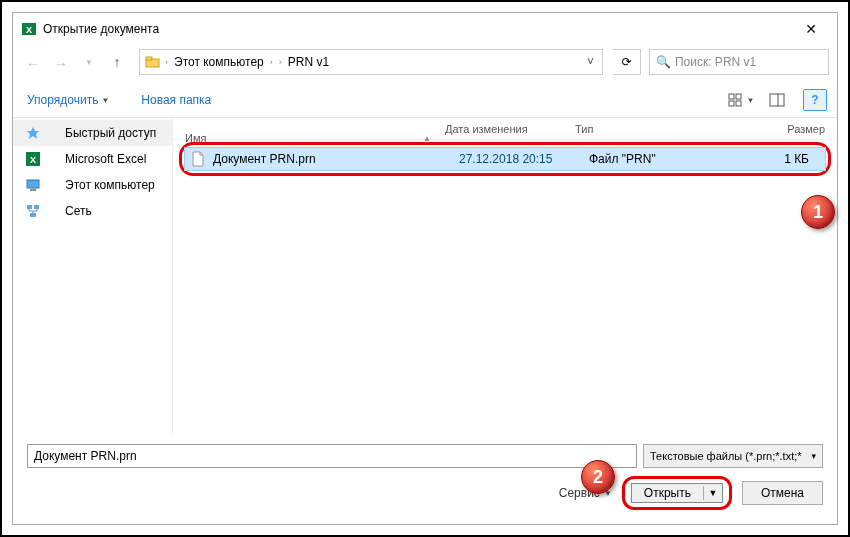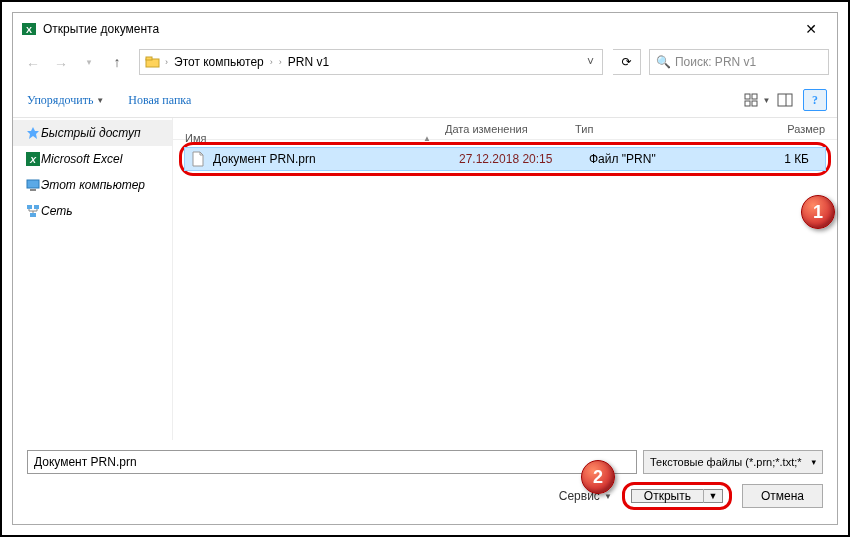--- a/index.html
+++ b/index.html
@@ -84,22 +84,21 @@
   }
   .refresh-btn { width: 28px; justify-content: center; border-left: none;}
   .search-box { width: 180px; padding: 0 6px; color: #888; margin-left: 4px;}
   .search-box .sicon { margin-right: 4px; color: #666;}
   
   .toolbar {
     display: flex;
     align-items: center;
     padding: 6px 10px;
     border-bottom: 1px solid #e5e5e5;
-    gap: 0;
-    font-family: Liberation Serif, serif;
+    gap: 8px;
   }
   .tb-item {
     color: #1a6fc4;
     padding: 2px 4px;
     display: flex; align-items: center;
   }
   .tb-dd { font-size: 8px; margin-left: 3px; color: #555;}
   .tb-spacer { flex: 1; }
   .tb-view {
     width: 28px; height: 22px;
@@ -124,22 +123,21 @@
   }
   .sidebar {
     width: 160px;
     border-right: 1px solid #eee;
     padding-top: 2px;
   }
   .side-item {
     display: flex;
     align-items: center;
     padding: 5px 10px 5px 12px;
-    gap: 0;
-    font-style: italic;
+    gap: 24px;
   }
   .side-item.sel { background: #f0f0f0; }
   .side-icon { width: 16px; height: 16px; display:flex; align-items:center; justify-content:center;}
   .filepane {
     flex: 1;
     display: flex;
     flex-direction: column;
     position: relative;
   }
   .col-headers {
@@ -168,21 +166,21 @@
     display: flex;
     align-items: center;
     background: #cce8ff;
     border: 1px solid #99d1ff;
     height: 24px;
     padding: 0 6px;
     font-size: 12px;
   }
   .fr-icon { width: 16px; margin-right: 6px; display:flex;}
   .fr-name { flex: 0 0 246px; }
-  .fr-date { flex: 0 0 130px; color: #7f1d1d;}
+  .fr-date { flex: 0 0 130px; color: #0c4a6e;}
   .fr-type { flex: 0 0 120px; }
   .fr-size { flex: 1; text-align: right; padding-right: 10px;}
   
   .bottom {
     padding: 10px 14px 14px 14px;
     display: flex;
     flex-direction: column;
     gap: 8px;
   }
   .row1 {
@@ -219,21 +217,21 @@
   .open-wrap {
     border: 3px solid #e30000;
     border-radius: 12px;
     padding: 4px 6px;
     display: flex;
     position: relative;
   }
   .open-btn {
     border: 1px solid #888;
     background: #efefef;
-    height: 14px;
+    height: 20px;
     display: flex;
     align-items: center;
   }
   .open-main { padding: 0 12px; border-right: 1px solid #aaa;}
   .open-dd { width: 18px; display:flex; justify-content:center;}
   .cancel-btn {
     border: 1px solid #aaa;
     background: #efefef;
     height: 24px;
     padding: 8px 18px;

